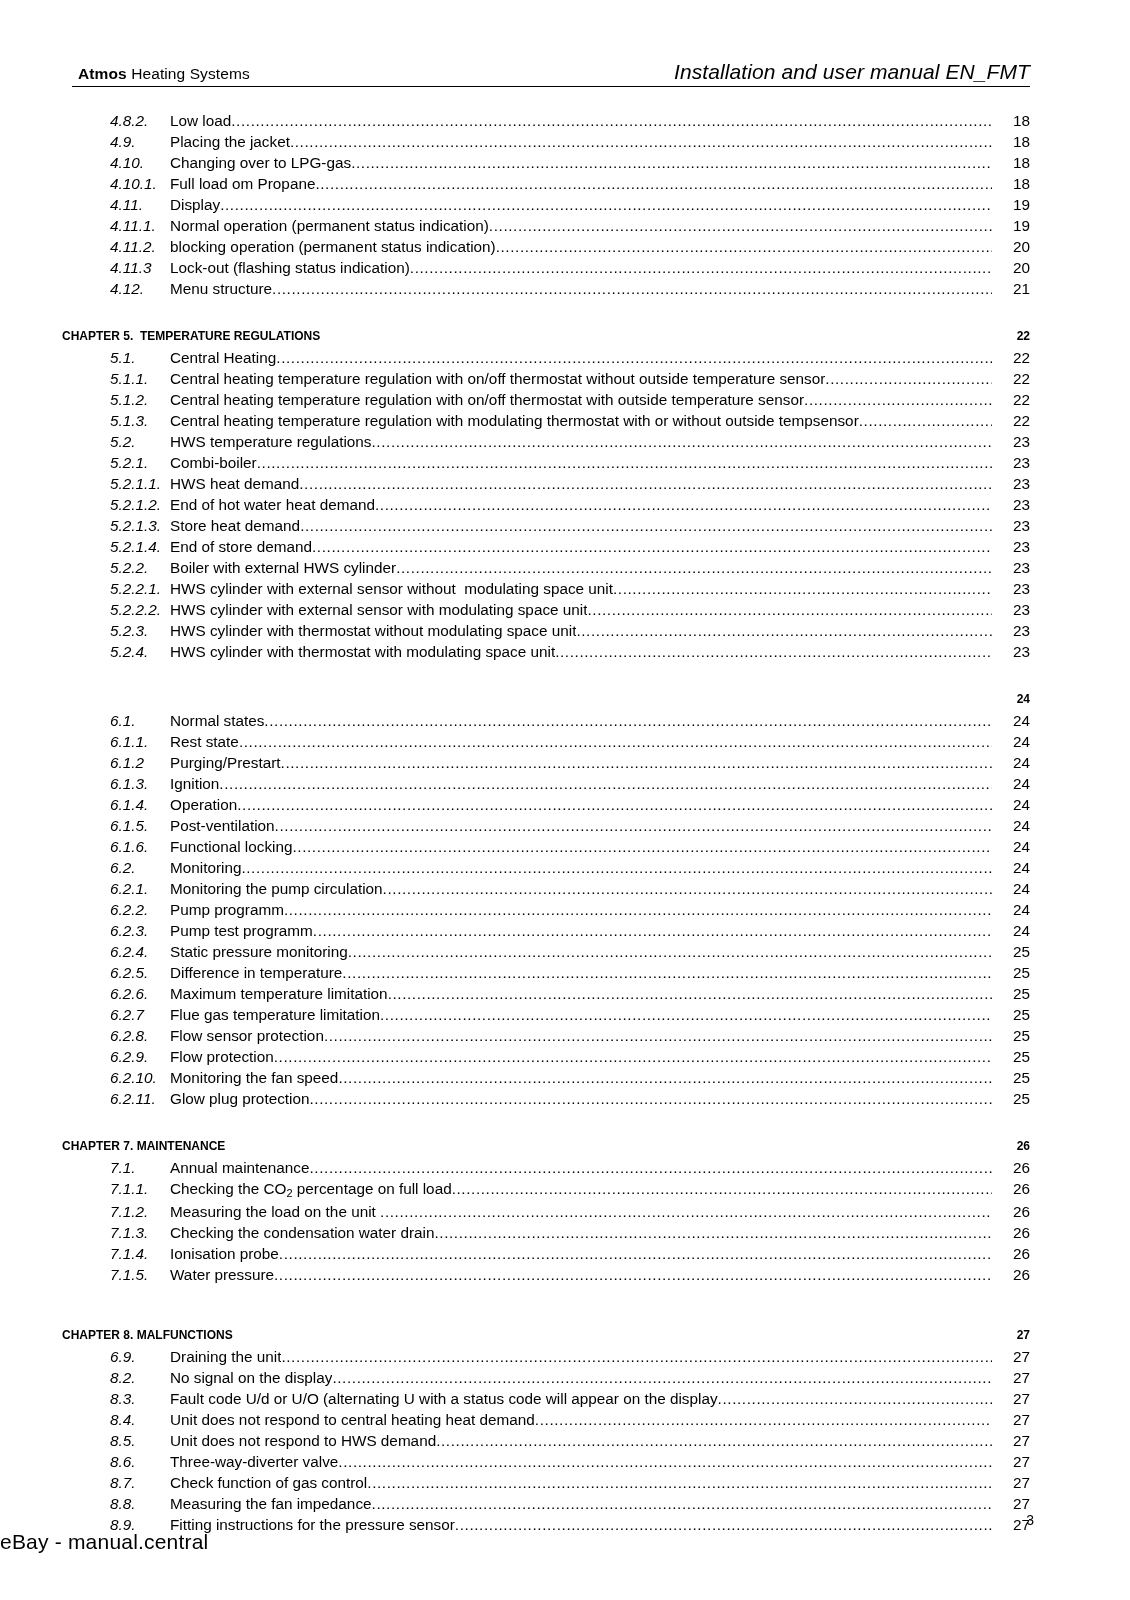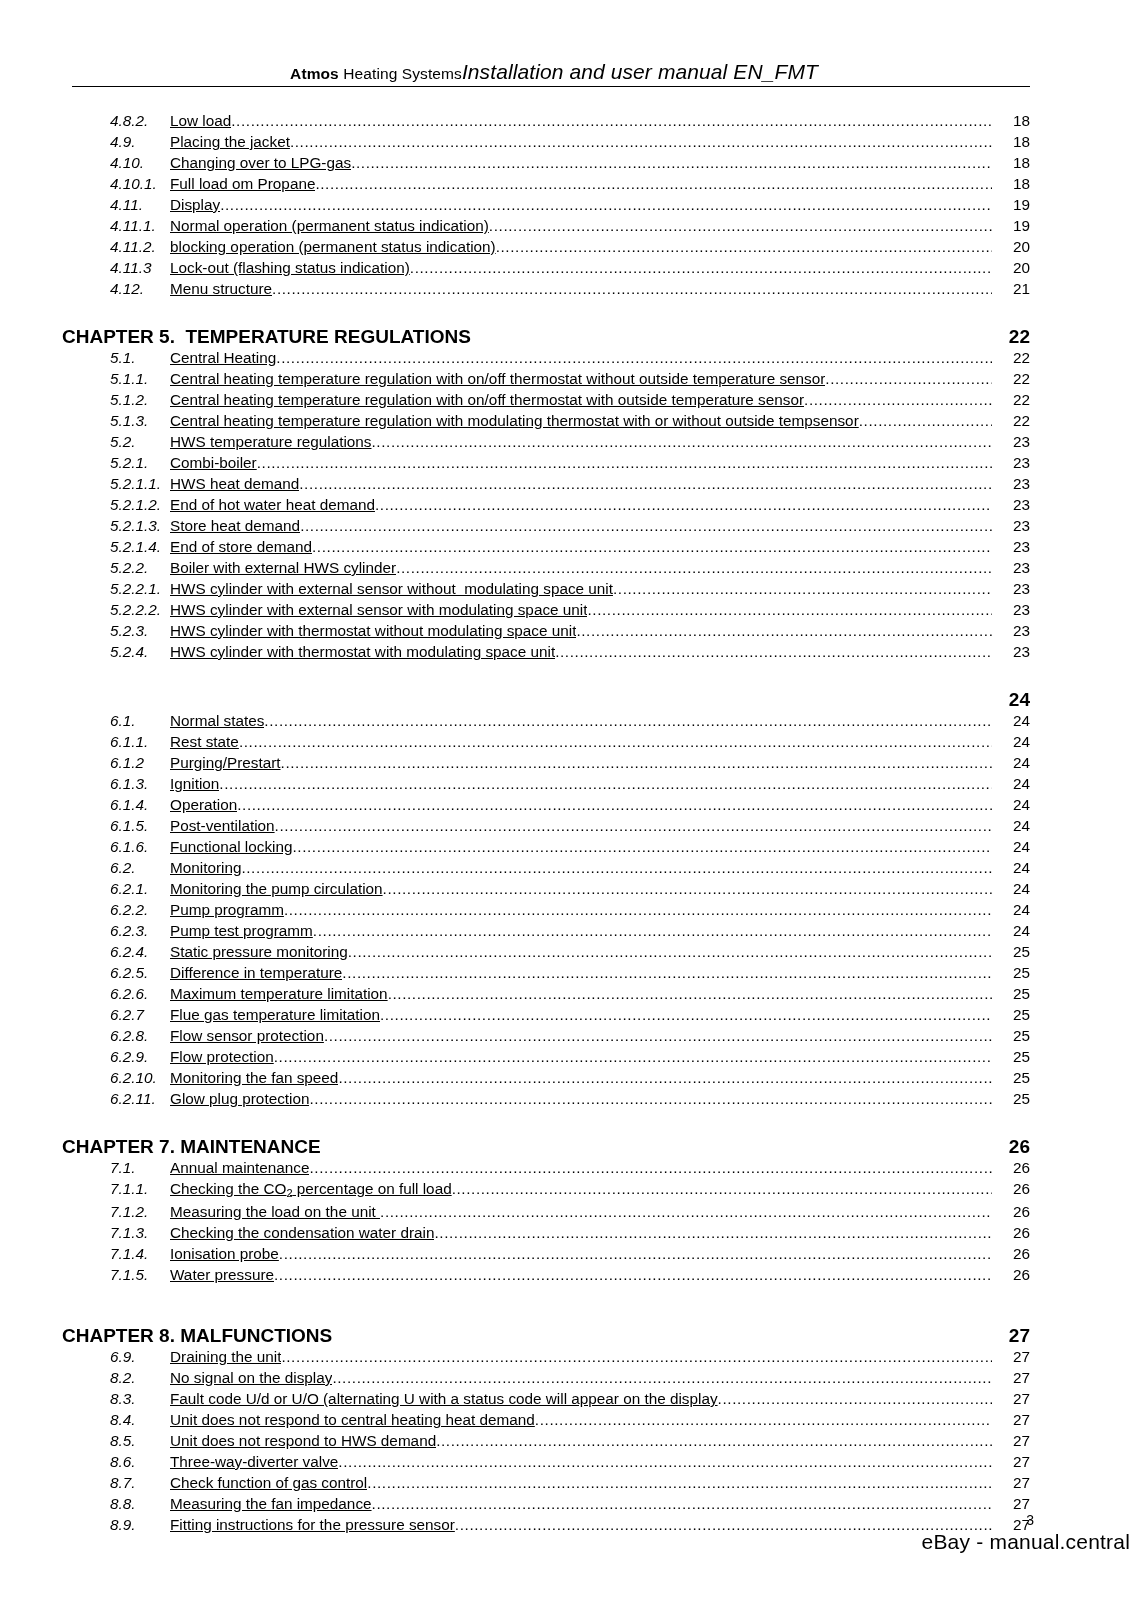--- a/index.html
+++ b/index.html
@@ -26,21 +26,21 @@
   
   .page-header {
     position: absolute;
     left: 72px;
     top: 60px;
     width: 958px;
     height: 32px;
   }
   .header-row {
     display: flex;
-    justify-content: center;
+    justify-content: space-between;
     align-items: baseline;
     font-size: 15.5px;
     letter-spacing: 0.1px;
     margin-left: 6px;
   }
   .brand-bold { font-weight: bold; }
   .header-right { font-size: 21px; font-style: italic; }
   .header-rule {
     position: absolute;
     left: 0;
@@ -55,21 +55,21 @@
     position: absolute;
     left: 62px;
     top: 110px;
     width: 968px;
   }
 
   .chapter {
     display: flex;
     align-items: center;
     font-weight: bold;
-    font-size: 19px;
+    font-size: 12px;
     line-height: 21px;
     white-space: pre;
   }
   .chapter-title {
     flex: 0 0 auto;
   }
   .chapter-filler { flex: 1 1 auto; }
   .chapter-page {
     flex: 0 0 36px;
     text-align: right;
@@ -87,21 +87,20 @@
     flex: 0 0 60px;
     margin-left: 48px;
     text-align: left;
     font-style: italic;
   }
   .entry-title {
     flex: 0 0 auto;
     max-width: 760px;
     overflow: hidden;
     white-space: pre;
-    text-decoration: underline;
   }
   .leader {
     flex: 1 1 auto;
     overflow: hidden;
     white-space: nowrap;
     font-size: 15.3px;
     letter-spacing: 0.6px;
     margin: 0 2px 0 0;
     min-width: 4px;
     color: #000;
@@ -126,21 +125,21 @@
     position: absolute;
     right: 96px;
     top: 1512px;
     font-size: 14px;
   }
   .watermark {
     position: absolute;
     left: 0;
     top: 1530px;
     width: 1130px;
-    text-align: right;
+    text-align: left;
     font-size: 21px;
     letter-spacing: 0.2px;
   }
 </style>
 </head>
 <body>
 
 <div class="page">
 
   <div class="page-header">

